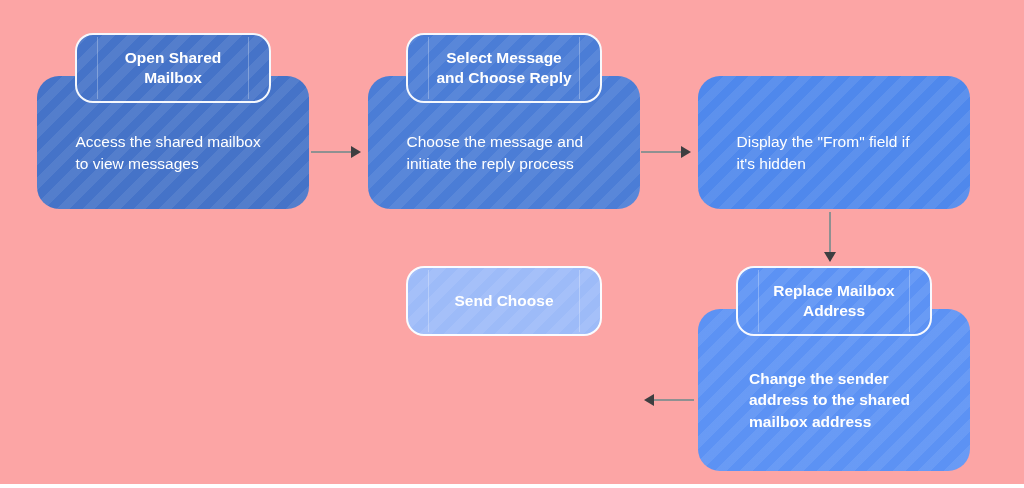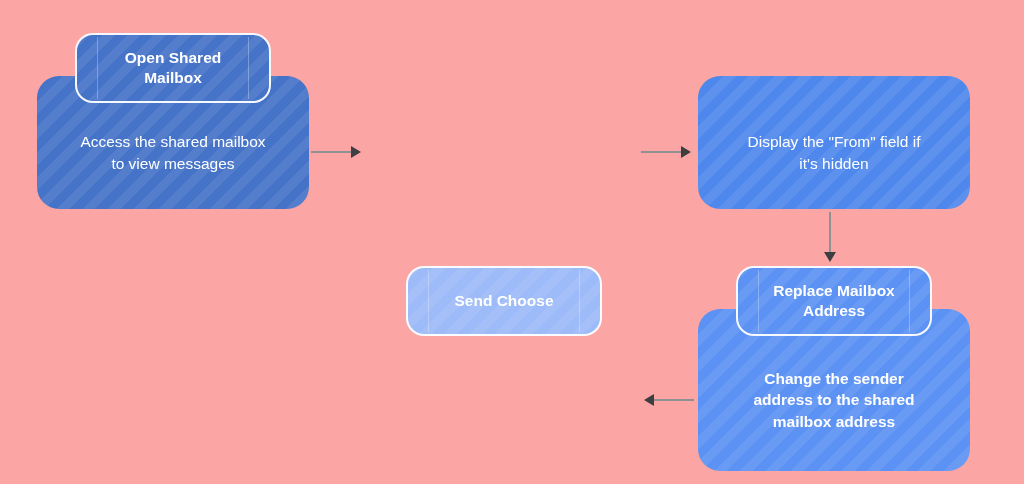--- a/index.html
+++ b/index.html
@@ -46,21 +46,21 @@
     margin-top:43px;
     border-radius:22px;
     display:flex; align-items:center; justify-content:center;
     box-sizing:border-box;
     padding-top:20px;
     position:relative; z-index:1;
   }
   .row1 .body { height:133px; }
   .row2 .body { height:162px; }
   .desc {
-    margin:12px; font-size:15.5px; line-height:1.38; text-align:center;
+    margin:12px; font-size:15.5px; line-height:1.38; text-align:left;
   }
   .d1 { max-width:195px; }
   .d2 { max-width:195px; }
   .d3 { max-width:195px; }
   .d4 { max-width:170px;font-weight:bold; }
   .d5 { max-width:190px; }
 
   
   .arrow { position:absolute; }
   .arrow.h { height:16px; }
@@ -93,20 +93,28 @@
 
   <div class="node row1" style="left: 37px; top: 33px; --node-color: #4573c8;">
     <div class="tab">
       <span class="title">Open Shared Mailbox</span>
     </div>
     <div class="body">
       <p class="desc d1">Access the shared mailbox to view messages</p>
     </div>
   </div>
 
+  <div class="node row1" style="left: 368px; top: 33px; --node-color: #4b7dd6;">
+    <div class="tab">
+      <span class="title">Select Message and Choose Reply</span>
+    </div>
+    <div class="body">
+      <p class="desc d2">Choose the message and initiate the reply process</p>
+    </div>
+  </div>
 
   <div class="node row1" style="left: 698px; top: 33px; --node-color: #4f88ec;">
     <div class="body">
       <p class="desc d3">Display the "From" field if it's hidden</p>
     </div>
   </div>
 
   <div class="node row2" style="left: 698px; top: 266px; --node-color: #5c92f4;">
     <div class="tab">
       <span class="title">Replace Mailbox Address</span>

